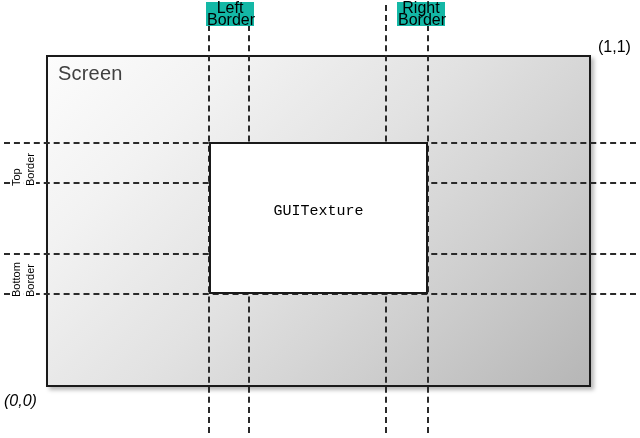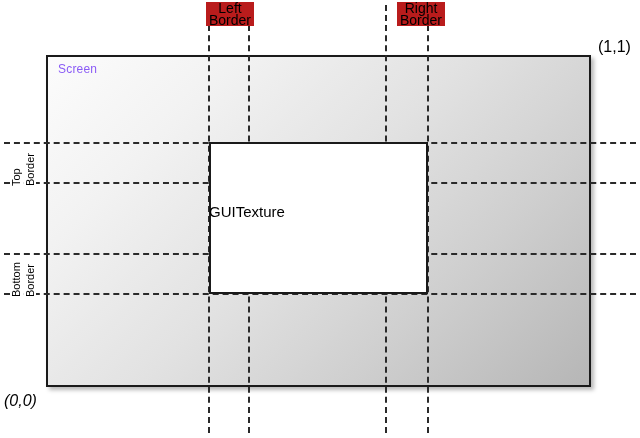--- a/index.html
+++ b/index.html
@@ -15,56 +15,57 @@
   .screen-rect{
     position:absolute;
     left:46px;top:55px;width:545px;height:332px;
     border:2px solid #1a1a1a;
     box-sizing:border-box;
     background:linear-gradient(135deg,#fcfcfc 0%,#f2f2f2 22%,#e2e2e2 48%,#cfcfcf 72%,#b6b6b6 100%);
     box-shadow:3px 3px 4px rgba(0,0,0,0.28);
   }
   .screen-label{
     position:absolute;left:58px;top:62px;
-    font-size:12px;color:#8b5cf6;letter-spacing:0.2px;
+    font-size:20px;color:#404040;letter-spacing:0.2px;
     white-space:nowrap;
   }
 
   
   .texture-rect{
     position:absolute;
     left:209px;top:142px;width:219px;height:152px;
     border:2px solid #1a1a1a;
     box-sizing:border-box;
     background:#ffffff;
   }
   .texture-label{
     position:absolute;
     left:209px;top:203px;width:219px;
-    text-align:left;
+    text-align:center;
     font-size:15px;color:#000;
     white-space:nowrap;
+    font-family:Liberation Mono, monospace;
   }
 
   
   .vline{
     position:absolute;top:5px;height:428px;width:0;
     border-left:2px dashed #2a2a2a;
   }
   .hline{
     position:absolute;left:4px;width:632px;height:0;
     border-top:2px dashed #2a2a2a;
   }
 
   
   .lbl{
     position:absolute;
-    font-size:14px;line-height:12px;color:#000;
+    font-size:16px;line-height:12px;color:#000;
     text-align:center;white-space:nowrap;
-    background:#b91c1c;
+    background:#14b8a6;
     padding:0 1px;
   }
   .lbl-left{ left:206px; top:2px; width:46px; }
   .lbl-right{ left:397px; top:2px; width:46px; }
 
   .lbl-v{
     position:absolute;
     font-size:11px;line-height:12px;color:#000;
     white-space:nowrap;
     background:#ffffff;

